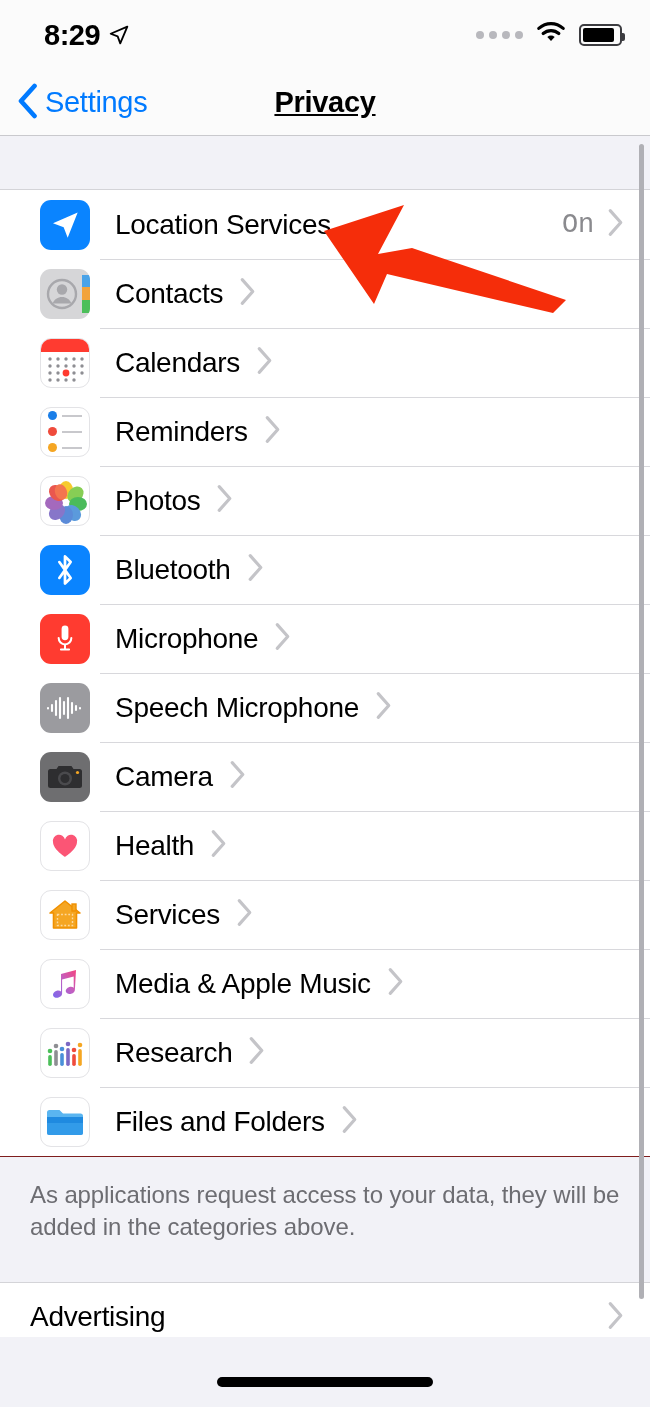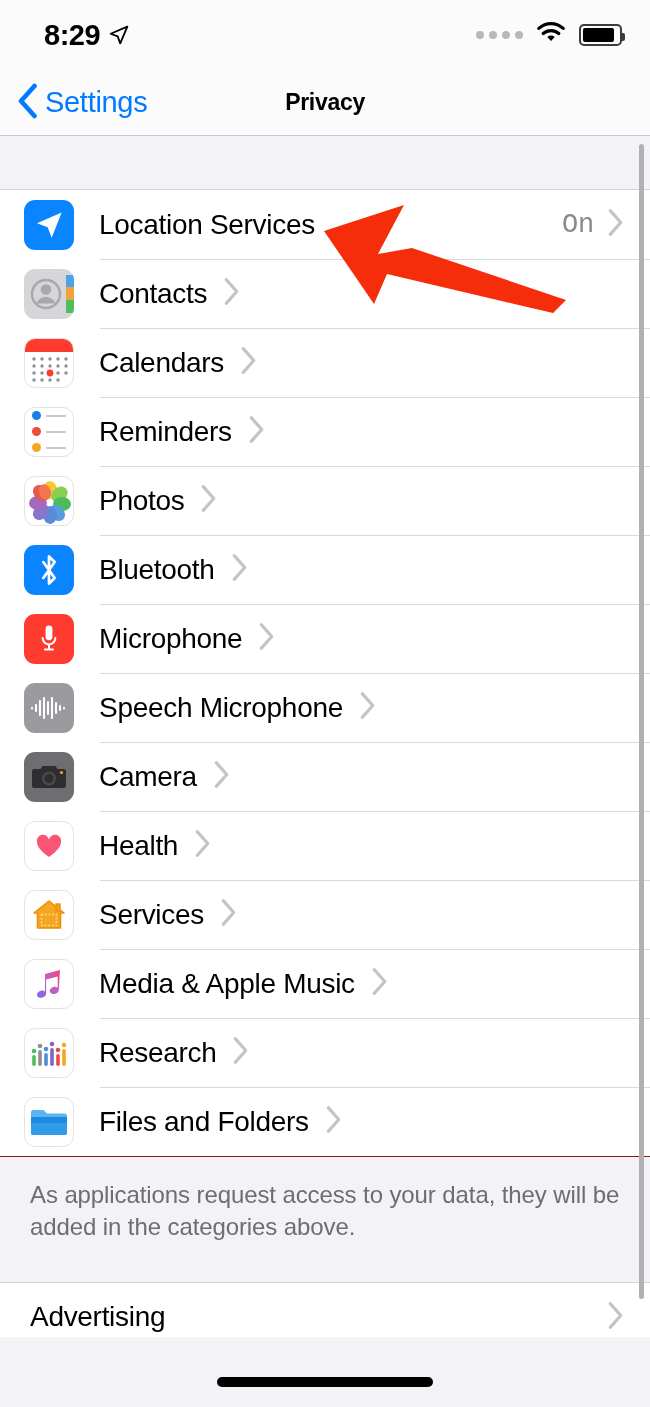--- a/index.html
+++ b/index.html
@@ -52,40 +52,41 @@
     border-bottom: 1px solid #c9c9cd;
     display: flex; align-items: center;
   }
   .back {
     display: flex; align-items: center; gap: 7px;
     padding-left: 16px; cursor: pointer;
   }
   .back-label { font-size: 29px; color: #007aff; letter-spacing: -0.3px; }
   .nav-title {
     position: absolute; left: 0; right: 0; text-align: center;
-    font-size: 23px; font-weight: bold; color: #000; letter-spacing: -0.3px;
+    font-size: 29px; font-weight: bold; color: #000; letter-spacing: -0.3px;
     pointer-events: none;
+    text-decoration: underline;
   }
 
   
   .scroll {
     position: relative;
     height: 1201px;
     background: #f2f2f7;
     overflow: hidden;
   }
   .gap-top { height: 54px; background: #f2f2f7; border-bottom: 1px solid #d4d4d8; }
 
   .group { background: #ffffff; }
 
   .row {
     position: relative;
     display: flex; align-items: center;
     height: 69px;
-    padding-left: 24px;
+    padding-left: 40px;
     background: #ffffff;
     cursor: pointer;
   }
   .row + .row::before {
     content: ""; position: absolute; left: 100px; right: 0; top: 0;
     height: 1px; background: #d8d8dc;
   }
   .row .ico {
     width: 50px; height: 50px; flex: 0 0 50px;
     border-radius: 11px; position: relative; overflow: hidden;

